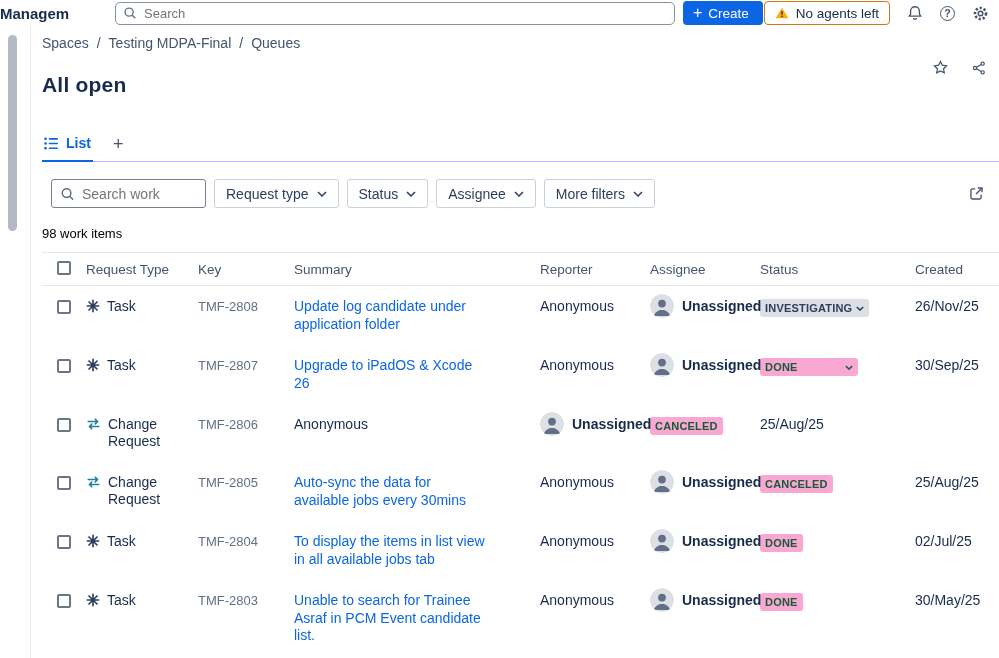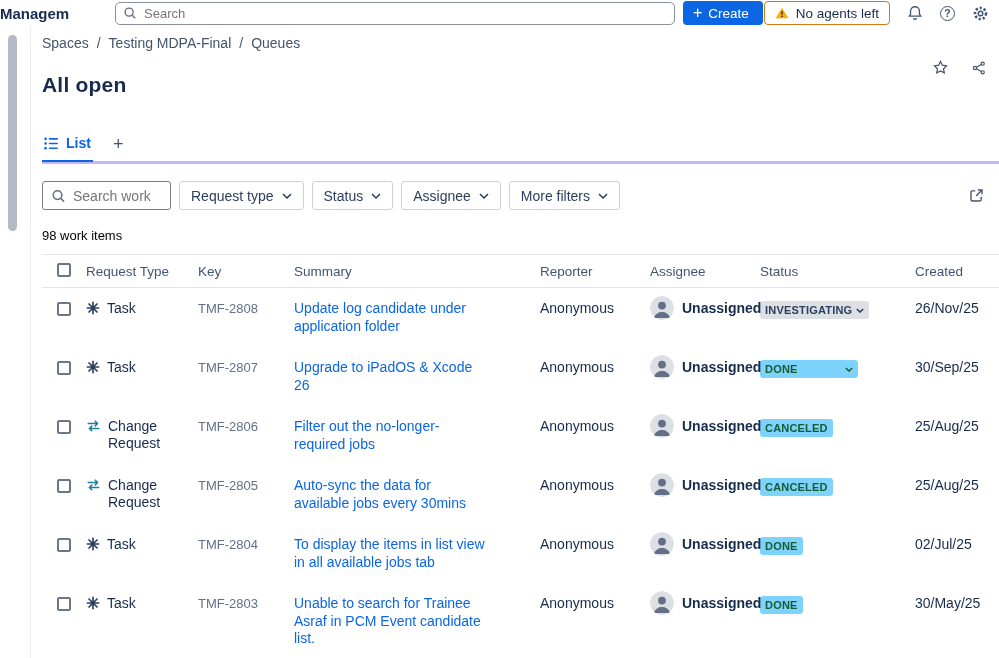--- a/index.html
+++ b/index.html
@@ -44,28 +44,28 @@
   .main { flex:1; padding:9px 0 12px 11px; overflow:hidden; }
 
   
   .breadcrumb { display:flex; gap:8px; font-size:14px; color:#44546F; align-items:center; }
   .breadcrumb a { color:#44546F; text-decoration:none; cursor:pointer; }
   .title-row { display:flex; align-items:flex-start; justify-content:space-between; margin-top:8px; padding-right:12px; }
   .page-title { font-size:21px; font-weight:700; letter-spacing:.2px; }
   .title-actions { display:flex; gap:22px; align-items:center; }
 
   
-  .tabs-row { display:flex; align-items:flex-end; gap:16px; margin-top:24px; border-bottom:3px solid #c4b5fd; }
+  .tabs-row { display:flex; align-items:flex-end; gap:16px; margin-top:24px; border-bottom:1px solid #c4b5fd; }
   .tab { display:flex; align-items:center; gap:7px; color:#0C66E4; font-weight:600; font-size:14px;
          padding:0 2px 9px; border-bottom:2.5px solid #0C66E4; margin-bottom:-1px; cursor:pointer; }
   .tab-add { color:#44546F; font-size:18px; padding:0 4px 8px; cursor:pointer; line-height:1; background:none; border:none; }
 
   
   .filter-row { display:flex; align-items:center; gap:8px; margin-top:17px; padding-right:12px; }
-  .search-work { position:relative; width:129px; }
+  .search-work { position:relative; width:155px;margin-left:9px; }
   .search-work input {
     width:100%; height:29px; border:1.3px solid #767E8C; border-radius:3px;
     padding:0 8px 0 30px; font-size:14px; font-family:inherit; outline:none; color:#172B4D;
   }
   .search-work .search-glyph { left:9px; }
   .filter-btn {
     height:29px; background:#fff; border:1px solid #CBD1D9; border-radius:3px; padding:0 11px;
     display:flex; align-items:center; gap:8px; font-size:14px; color:#2C3E5D; cursor:pointer;
   }
   .export-btn { margin-left:auto; background:none; border:none; padding:2px; cursor:pointer; display:flex; }
@@ -95,21 +95,21 @@
   }
   .reporter-cell, .created-cell { font-size:14px; line-height:17px; }
   .assignee-cell { display:flex; align-items:center; gap:8px; position:relative; top:-4px; font-size:14px;font-weight:bold; }
   .avatar { width:24px; height:24px; border-radius:50%; overflow:hidden; flex:none; }
   .status-cell { padding-top:1px; }
   .badge {
     display:inline-flex; align-items:center; gap:4px; padding:3px 5px; border-radius:3px;
     font-size:11px; font-weight:700; letter-spacing:.2px; cursor:pointer; border:none;
   }
   .badge[data-variant="gray"]  { background:#DCDFE4; color:#2C3E5D; }
-  .badge[data-variant="green"] { background:#7dd3fc; color:#165B33;gap:47px; }
+  .badge[data-variant="green"] { background:#f9a8d4; color:#165B33;gap:47px; }
 </style>
 </head>
 <body>
 
 <header class="topbar">
   <div class="app-title">Management</div>
 
   <div class="topbar-search">
     <span class="search-glyph">
       <svg width="14" height="14" viewBox="0 0 16 16" fill="none" stroke="#626F86" stroke-width="1.6">
@@ -366,23 +366,20 @@
     <div class="type-cell">
       <span class="type-icon">
                 <svg width="15" height="14" viewBox="0 0 16 16" fill="none" stroke="#227D9B" stroke-width="1.8" stroke-linecap="round" stroke-linejoin="round">
                   <path d="M2 5.2h10.5M10 2.5l2.7 2.7L10 7.9"></path>
                   <path d="M14 10.8H3.5M6 8.1l-2.7 2.7L6 13.5"></path>
                 </svg>
               </span>
       <span>Change Request</span>
     </div>
     <div class="key-cell">TMF-2806</div>
-    <div class="summary-cell">
-      <a href="#">Filter out the no-longer-required jobs</a>
-    </div>
     <div class="reporter-cell">Anonymous</div>
     <div class="assignee-cell">
       <span class="avatar">
         <svg width="24" height="24" viewBox="0 0 24 24">
                   <circle cx="12" cy="12" r="12" fill="#DCDFE4"></circle>
                   <circle cx="12" cy="9.6" r="3.9" fill="#626F86"></circle>
                   <path d="M3.8 22c1.4-4.2 4.9-6 8.2-6s6.8 1.8 8.2 6z" fill="#626F86"></path>
                 </svg>
       </span>
       <span>Unassigned</span>

